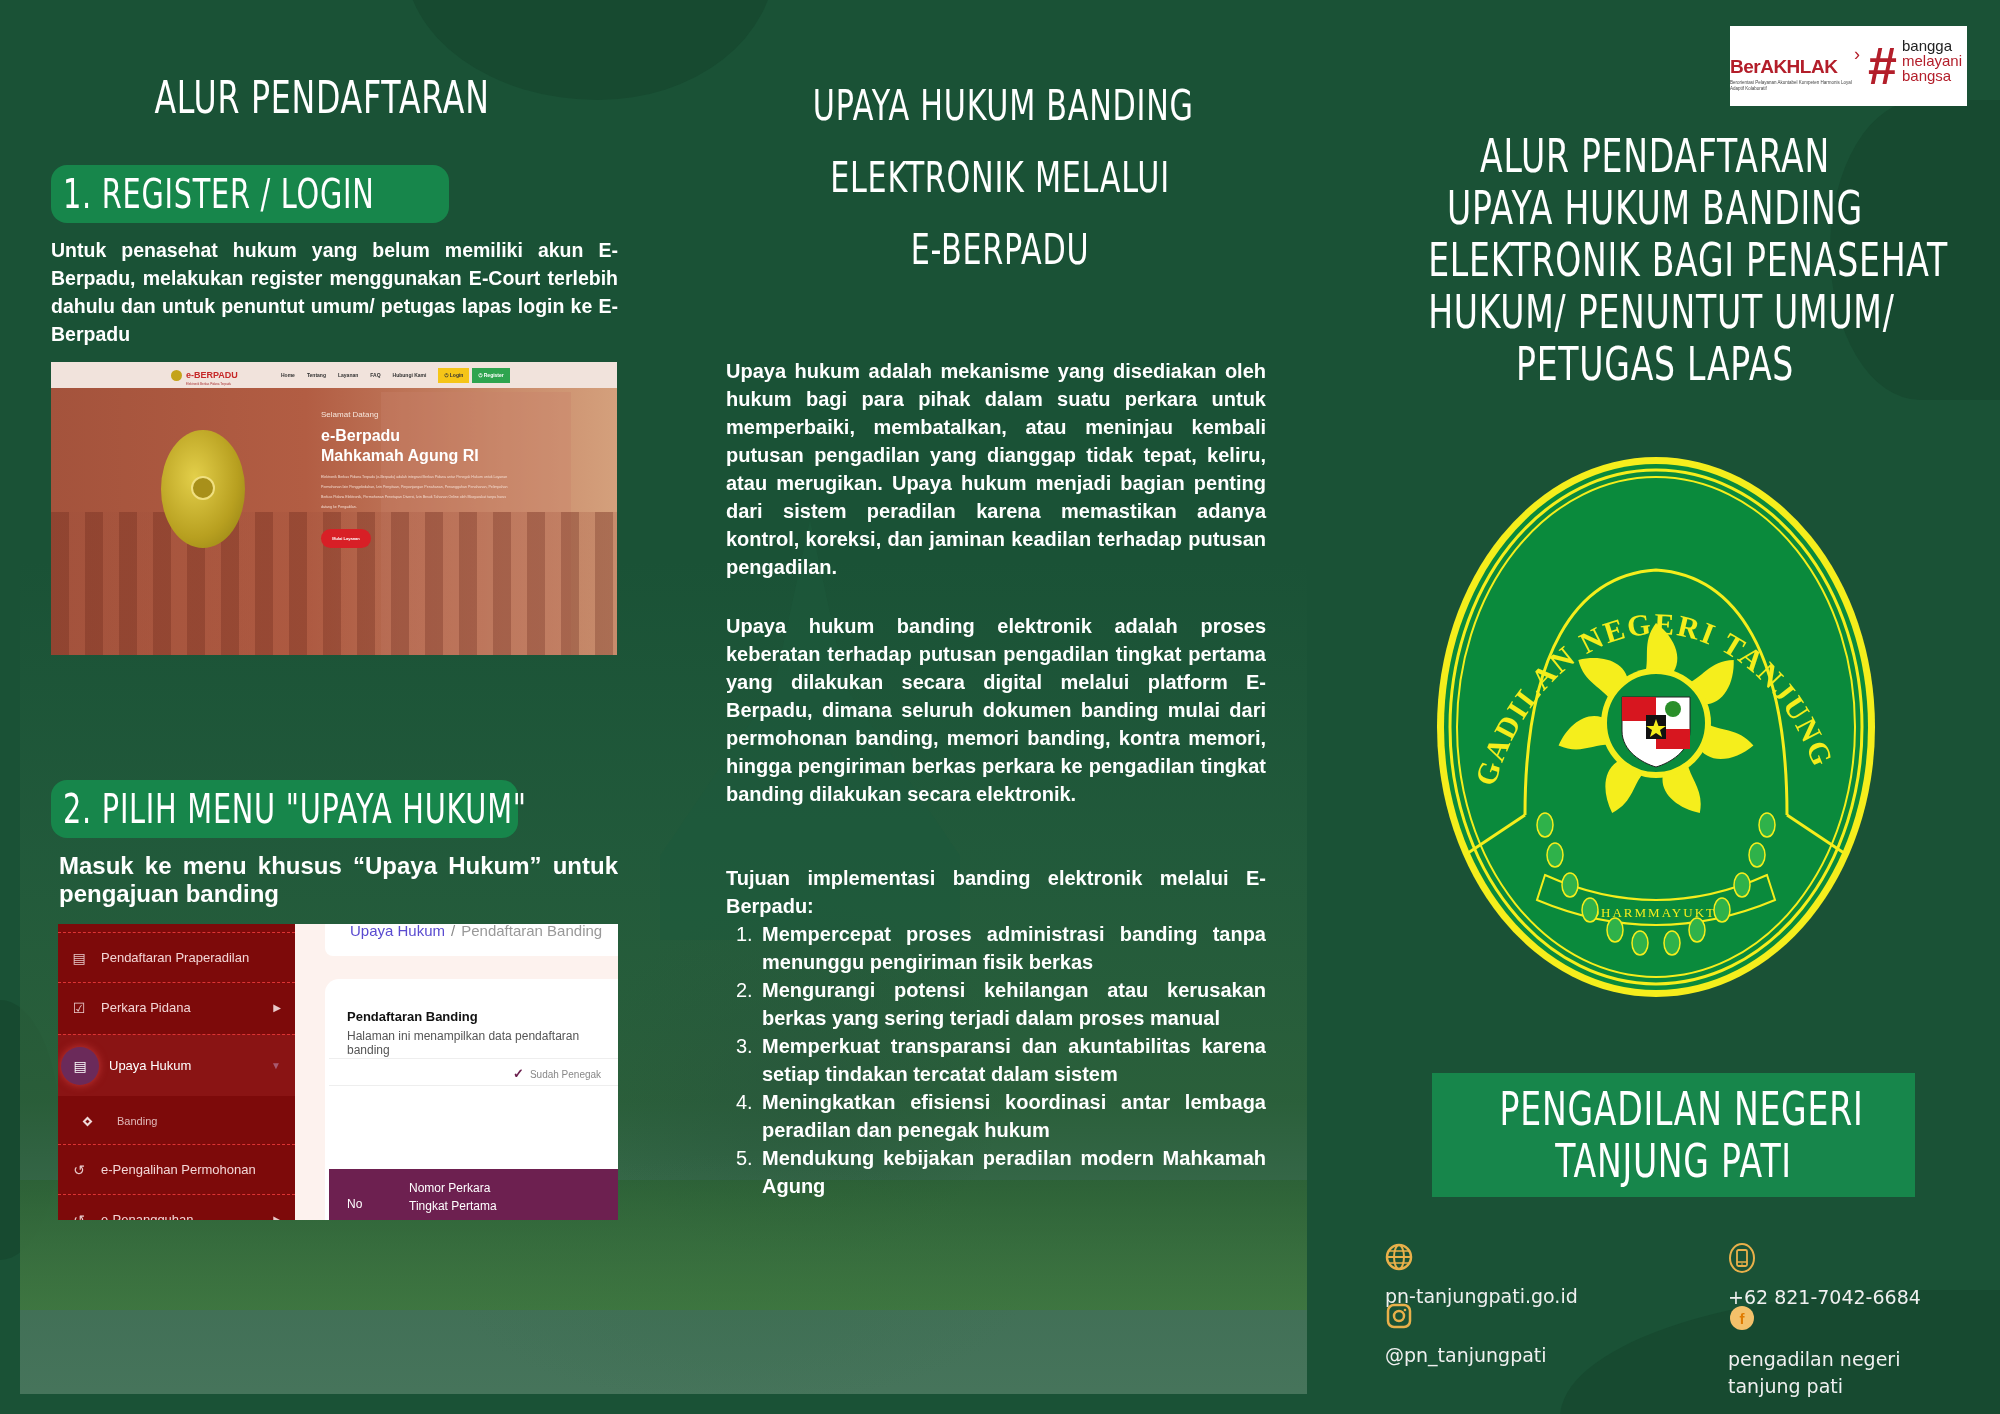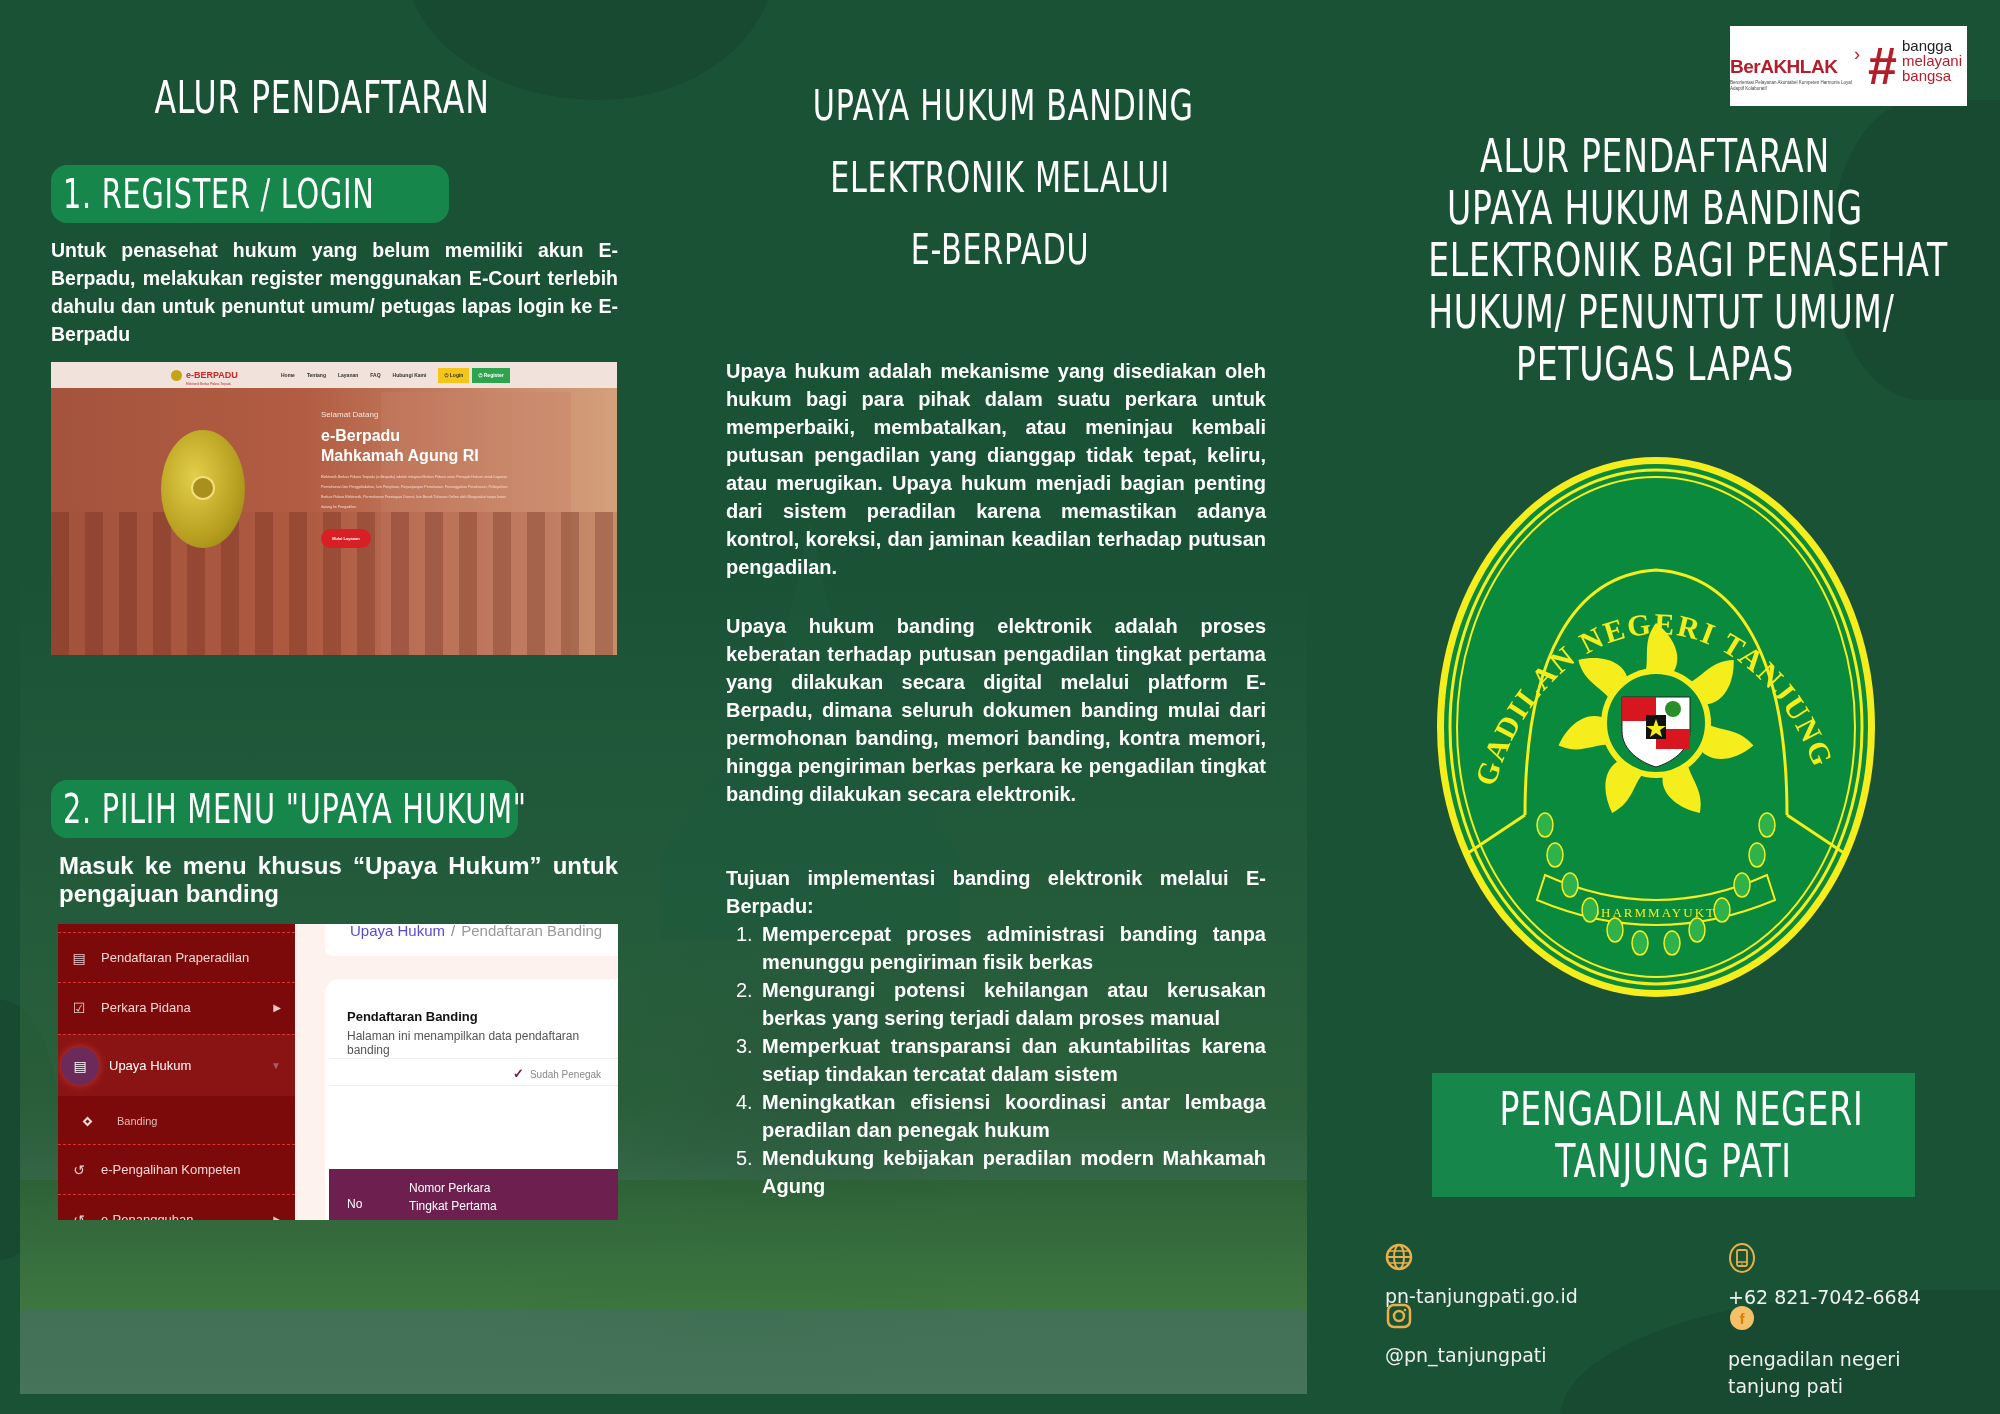--- a/index.html
+++ b/index.html
@@ -218,21 +218,21 @@
         <span class="sb-icon-circle">▤</span>
         <span>Upaya Hukum</span>
         <span class="sb-arrow" style="color:#a85a70;">▼</span>
       </div>
       <div class="sb-sub">
         <span class="dot"></span>
         <span>Banding</span>
       </div>
       <div class="sb-item" style="top:220px;">
         <span class="sb-icon">↺</span>
-        <span>e-Pengalihan Kompeten</span>
+        <span>e-Pengalihan Permohonan</span>
       </div>
       <div class="sb-item" style="top:270px;">
         <span class="sb-icon">↺</span>
         <span>e-Penangguhan</span>
         <span class="sb-arrow">▶</span>
       </div>
     </div>
     <div class="main">
       <div class="crumb-card">
         <span class="crumb-link">Upaya Hukum</span><span class="crumb-sep">/</span><span class="crumb-current">Pendaftaran Banding</span>

